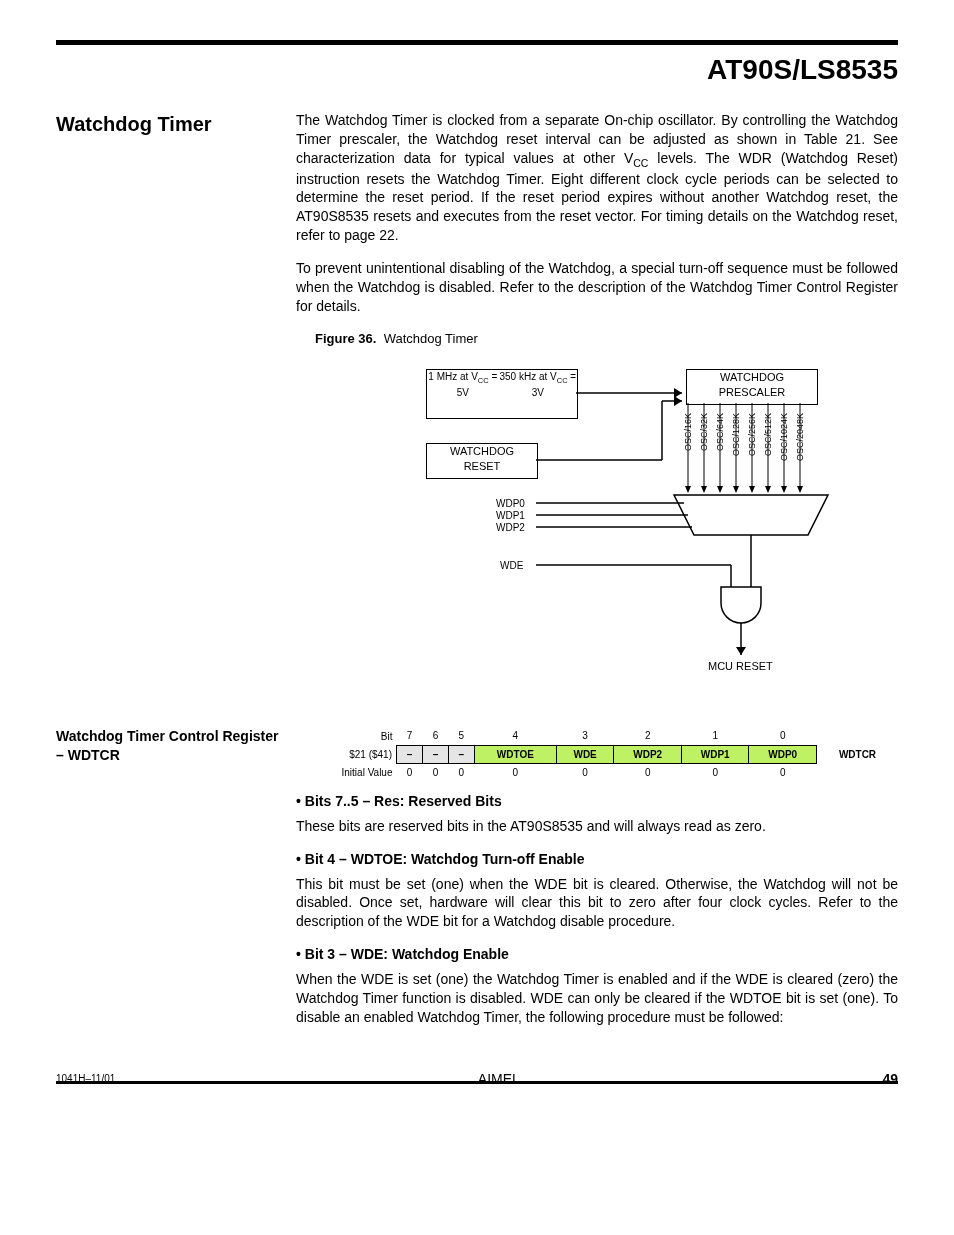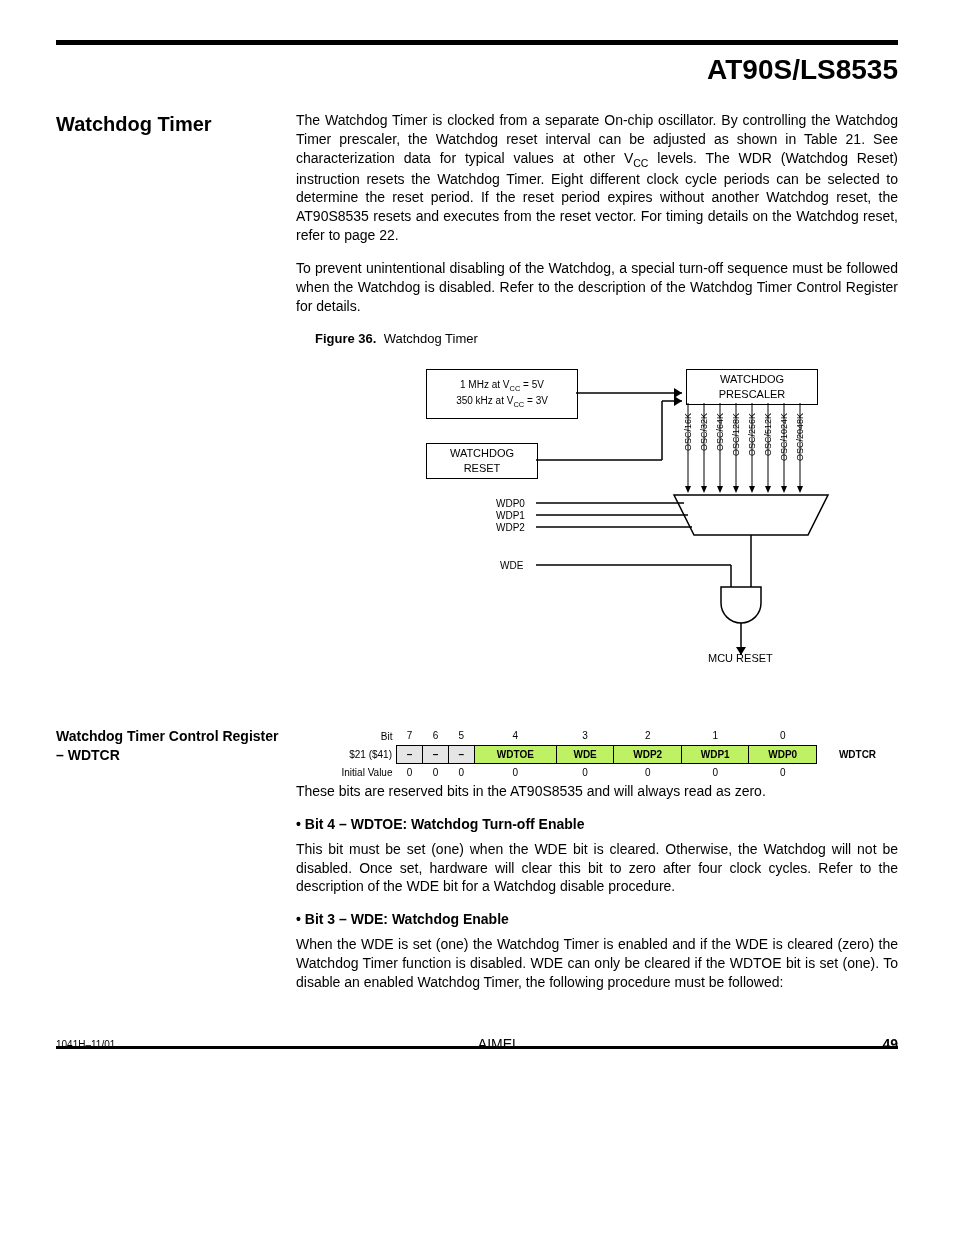--- a/index.html
+++ b/index.html
@@ -57,21 +57,21 @@
     background: #bef264;
   }
   .reg-table .bits td.shaded { background: #e5e5e5; }
   .reg-name { font-weight: bold; padding-left: 6px; }
 
   .bullet-heading { font-weight: bold; margin: 10px 0 6px 0; }
   .bullet-heading::before { content: "•  "; }
 
   
   .diagram { margin: 6px auto 26px 130px; position: relative; width: 460px; height: 340px; font-size: 10px; }
-  .box { position:absolute; border:1.5px solid #000; background:#fff; text-align:center; display:flex; flex-direction:column; justify-content:center; }
+  .box { position:absolute; border:1.5px solid #000; background:#fff; text-align:center; display:flex; flex-direction:row; justify-content:center; }
   .lbl { position:absolute; }
   .vlabel { writing-mode: vertical-rl; transform: rotate(180deg); position:absolute; font-size:9px; }
   svg.wires { position:absolute; left:0; top:0; }
   .footer-line { height:3px; background:#000; margin-top:40px; }
   .footer-inner { display:flex; justify-content:space-between; align-items:center; margin-top:-14px;}
 </style>
 </head>
 <body>
 
 <div class="top-rule"></div>
@@ -154,21 +154,21 @@
           <div class="vlabel" style="left: 320px; top: 58px;">OSC/256K</div>
           <div class="vlabel" style="left: 336px; top: 58px;">OSC/512K</div>
           <div class="vlabel" style="left: 352px; top: 58px;">OSC/1024K</div>
           <div class="vlabel" style="left: 368px; top: 58px;">OSC/2048K</div>
         </div>
 
       <div class="lbl" style="left:70px; top:142px;">WDP0</div>
       <div class="lbl" style="left:70px; top:154px;">WDP1</div>
       <div class="lbl" style="left:70px; top:166px;">WDP2</div>
       <div class="lbl" style="left:74px; top:204px;">WDE</div>
-      <div class="lbl" style="left:282px; top:296px; font-size:11px;">MCU RESET</div>
+      <div class="lbl" style="left:282px; top:304px; font-size:11px;">MCU RESET</div>
     </div>
   </div>
 </div>
 
 <div class="row" style="margin-top:6px;">
   <div class="left-col">
     <h3 class="subsection">Watchdog Timer Control Register – WDTCR</h3>
   </div>
   <div class="right-col">
     <table class="reg-table">
@@ -206,20 +206,21 @@
             <td>0</td>
             <td>0</td>
             <td>0</td>
             <td>0</td>
             <td></td>
           </tr>
     </tbody>
       </table>
 
     <div id="bullets">
+        <div class="bullet-heading">Bits 7..5 – Res: Reserved Bits</div>
         <p>These bits are reserved bits in the AT90S8535 and will always read as zero.</p>
         <div class="bullet-heading">Bit 4 – WDTOE: Watchdog Turn-off Enable</div>
         <p>This bit must be set (one) when the WDE bit is cleared. Otherwise, the Watchdog will not be disabled. Once set, hardware will clear this bit to zero after four clock cycles. Refer to the description of the WDE bit for a Watchdog disable procedure.</p>
         <div class="bullet-heading">Bit 3 – WDE: Watchdog Enable</div>
         <p>When the WDE is set (one) the Watchdog Timer is enabled and if the WDE is cleared (zero) the Watchdog Timer function is disabled. WDE can only be cleared if the WDTOE bit is set (one). To disable an enabled Watchdog Timer, the following procedure must be followed:</p>
       </div>
   </div>
 </div>
 
 <div class="footer-line"></div>

